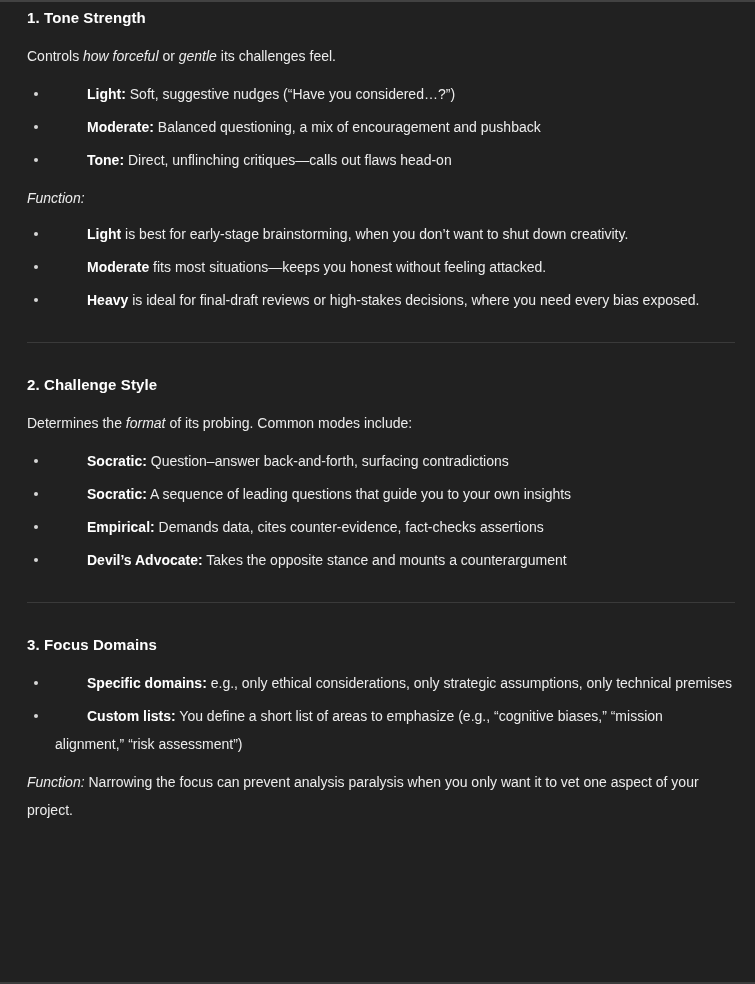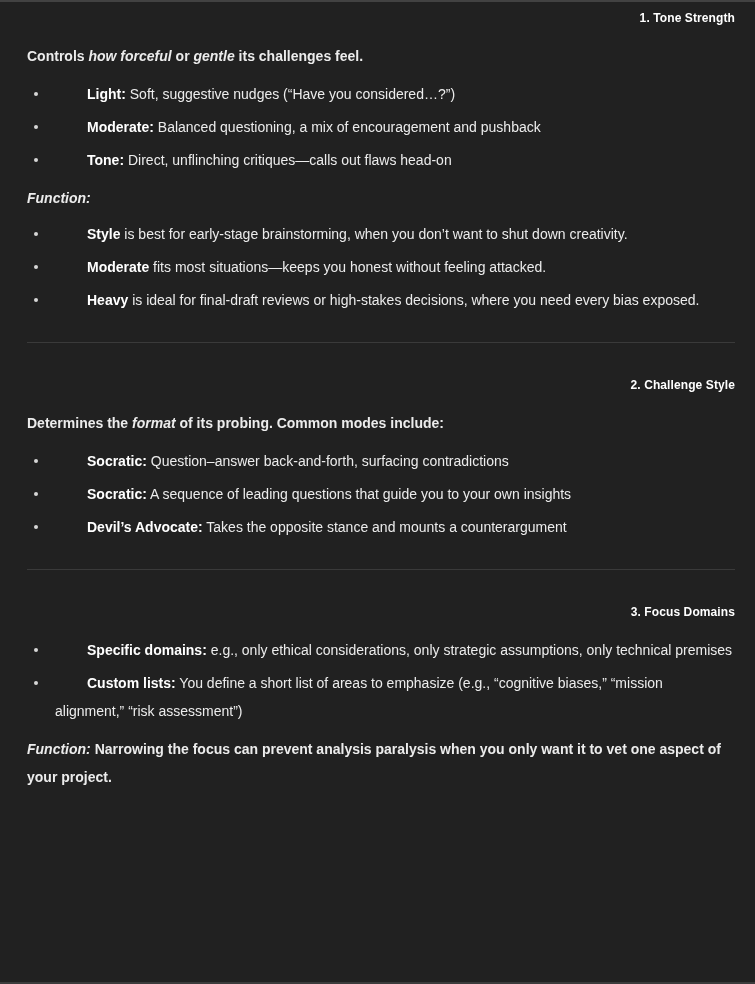--- a/index.html
+++ b/index.html
@@ -12,24 +12,24 @@
     width:755px;height:984px;overflow:hidden;position:relative;
     background:var(--bg);color:var(--text);
     font-family:"Liberation Sans",sans-serif;
     font-size:14px;line-height:28px;
     padding:4px 20px 10px 27px;
   }
   .edge{position:absolute;left:0;right:0;height:2px;}
   .edge.top{top:0;background:var(--edge-top);}
   .edge.bottom{bottom:0;background:var(--edge-bottom);}
   h3{
-    font-size:12px;line-height:28px;font-weight:700;color:var(--heading);
-    margin:0 0 10px 0;letter-spacing:.1px;text-align:right;
+    font-size:15px;line-height:28px;font-weight:700;color:var(--heading);
+    margin:0 0 10px 0;letter-spacing:.1px;
   }
-  p{margin:10px 0;font-weight:bold;}
+  p{margin:10px 0;}
   p.fn-label{margin-bottom:8px;}
   ul{list-style:none;margin:8px 0;padding:0;}
   li{position:relative;padding-left:28px;margin:0 0 5px 0;}
   li:last-child{margin-bottom:0;}
   .dot{
     position:absolute;left:7px;top:12px;width:4px;height:4px;border-radius:50%;
     background:var(--bullet);
   }
   strong{color:var(--strong);font-weight:700;padding-left:32px;}
   em{font-style:italic;}
@@ -45,34 +45,35 @@
   <section>
     <h3>1. Tone Strength</h3>
     <p>Controls <em>how forceful</em> or <em>gentle</em> its challenges feel.</p>
     <ul>
       <li><span class="dot"></span><strong>Light:</strong> Soft, suggestive nudges (“Have you considered…?”)</li>
       <li><span class="dot"></span><strong>Moderate:</strong> Balanced questioning, a mix of encouragement and pushback</li>
       <li><span class="dot"></span><strong>Tone:</strong> Direct, unflinching critiques—calls out flaws head-on</li>
     </ul>
     <p class="fn-label"><em>Function:</em></p>
     <ul>
-      <li><span class="dot"></span><strong>Style</strong> is best for early-stage brainstorming, when you don’t want to shut down creativity.</li>
+      <li><span class="dot"></span><strong>Light</strong> is best for early-stage brainstorming, when you don’t want to shut down creativity.</li>
       <li><span class="dot"></span><strong>Moderate</strong> fits most situations—keeps you honest without feeling attacked.</li>
       <li><span class="dot"></span><strong>Heavy</strong> is ideal for final-draft reviews or high-stakes decisions, where you need every bias exposed.</li>
     </ul>
   </section>
 
   <hr>
 
   <section>
     <h3>2. Challenge Style</h3>
     <p>Determines the <em>format</em> of its probing. Common modes include:</p>
     <ul>
       <li><span class="dot"></span><strong>Socratic:</strong> Question–answer back-and-forth, surfacing contradictions</li>
       <li><span class="dot"></span><strong>Socratic:</strong> A sequence of leading questions that guide you to your own insights</li>
+      <li><span class="dot"></span><strong>Empirical:</strong> Demands data, cites counter-evidence, fact-checks assertions</li>
       <li><span class="dot"></span><strong>Devil’s Advocate:</strong> Takes the opposite stance and mounts a counterargument</li>
     </ul>
   </section>
 
   <hr>
 
   <section>
     <h3>3. Focus Domains</h3>
     <ul>
       <li><span class="dot"></span><strong>Specific domains:</strong> e.g., only ethical considerations, only strategic assumptions, only technical premises</li>

